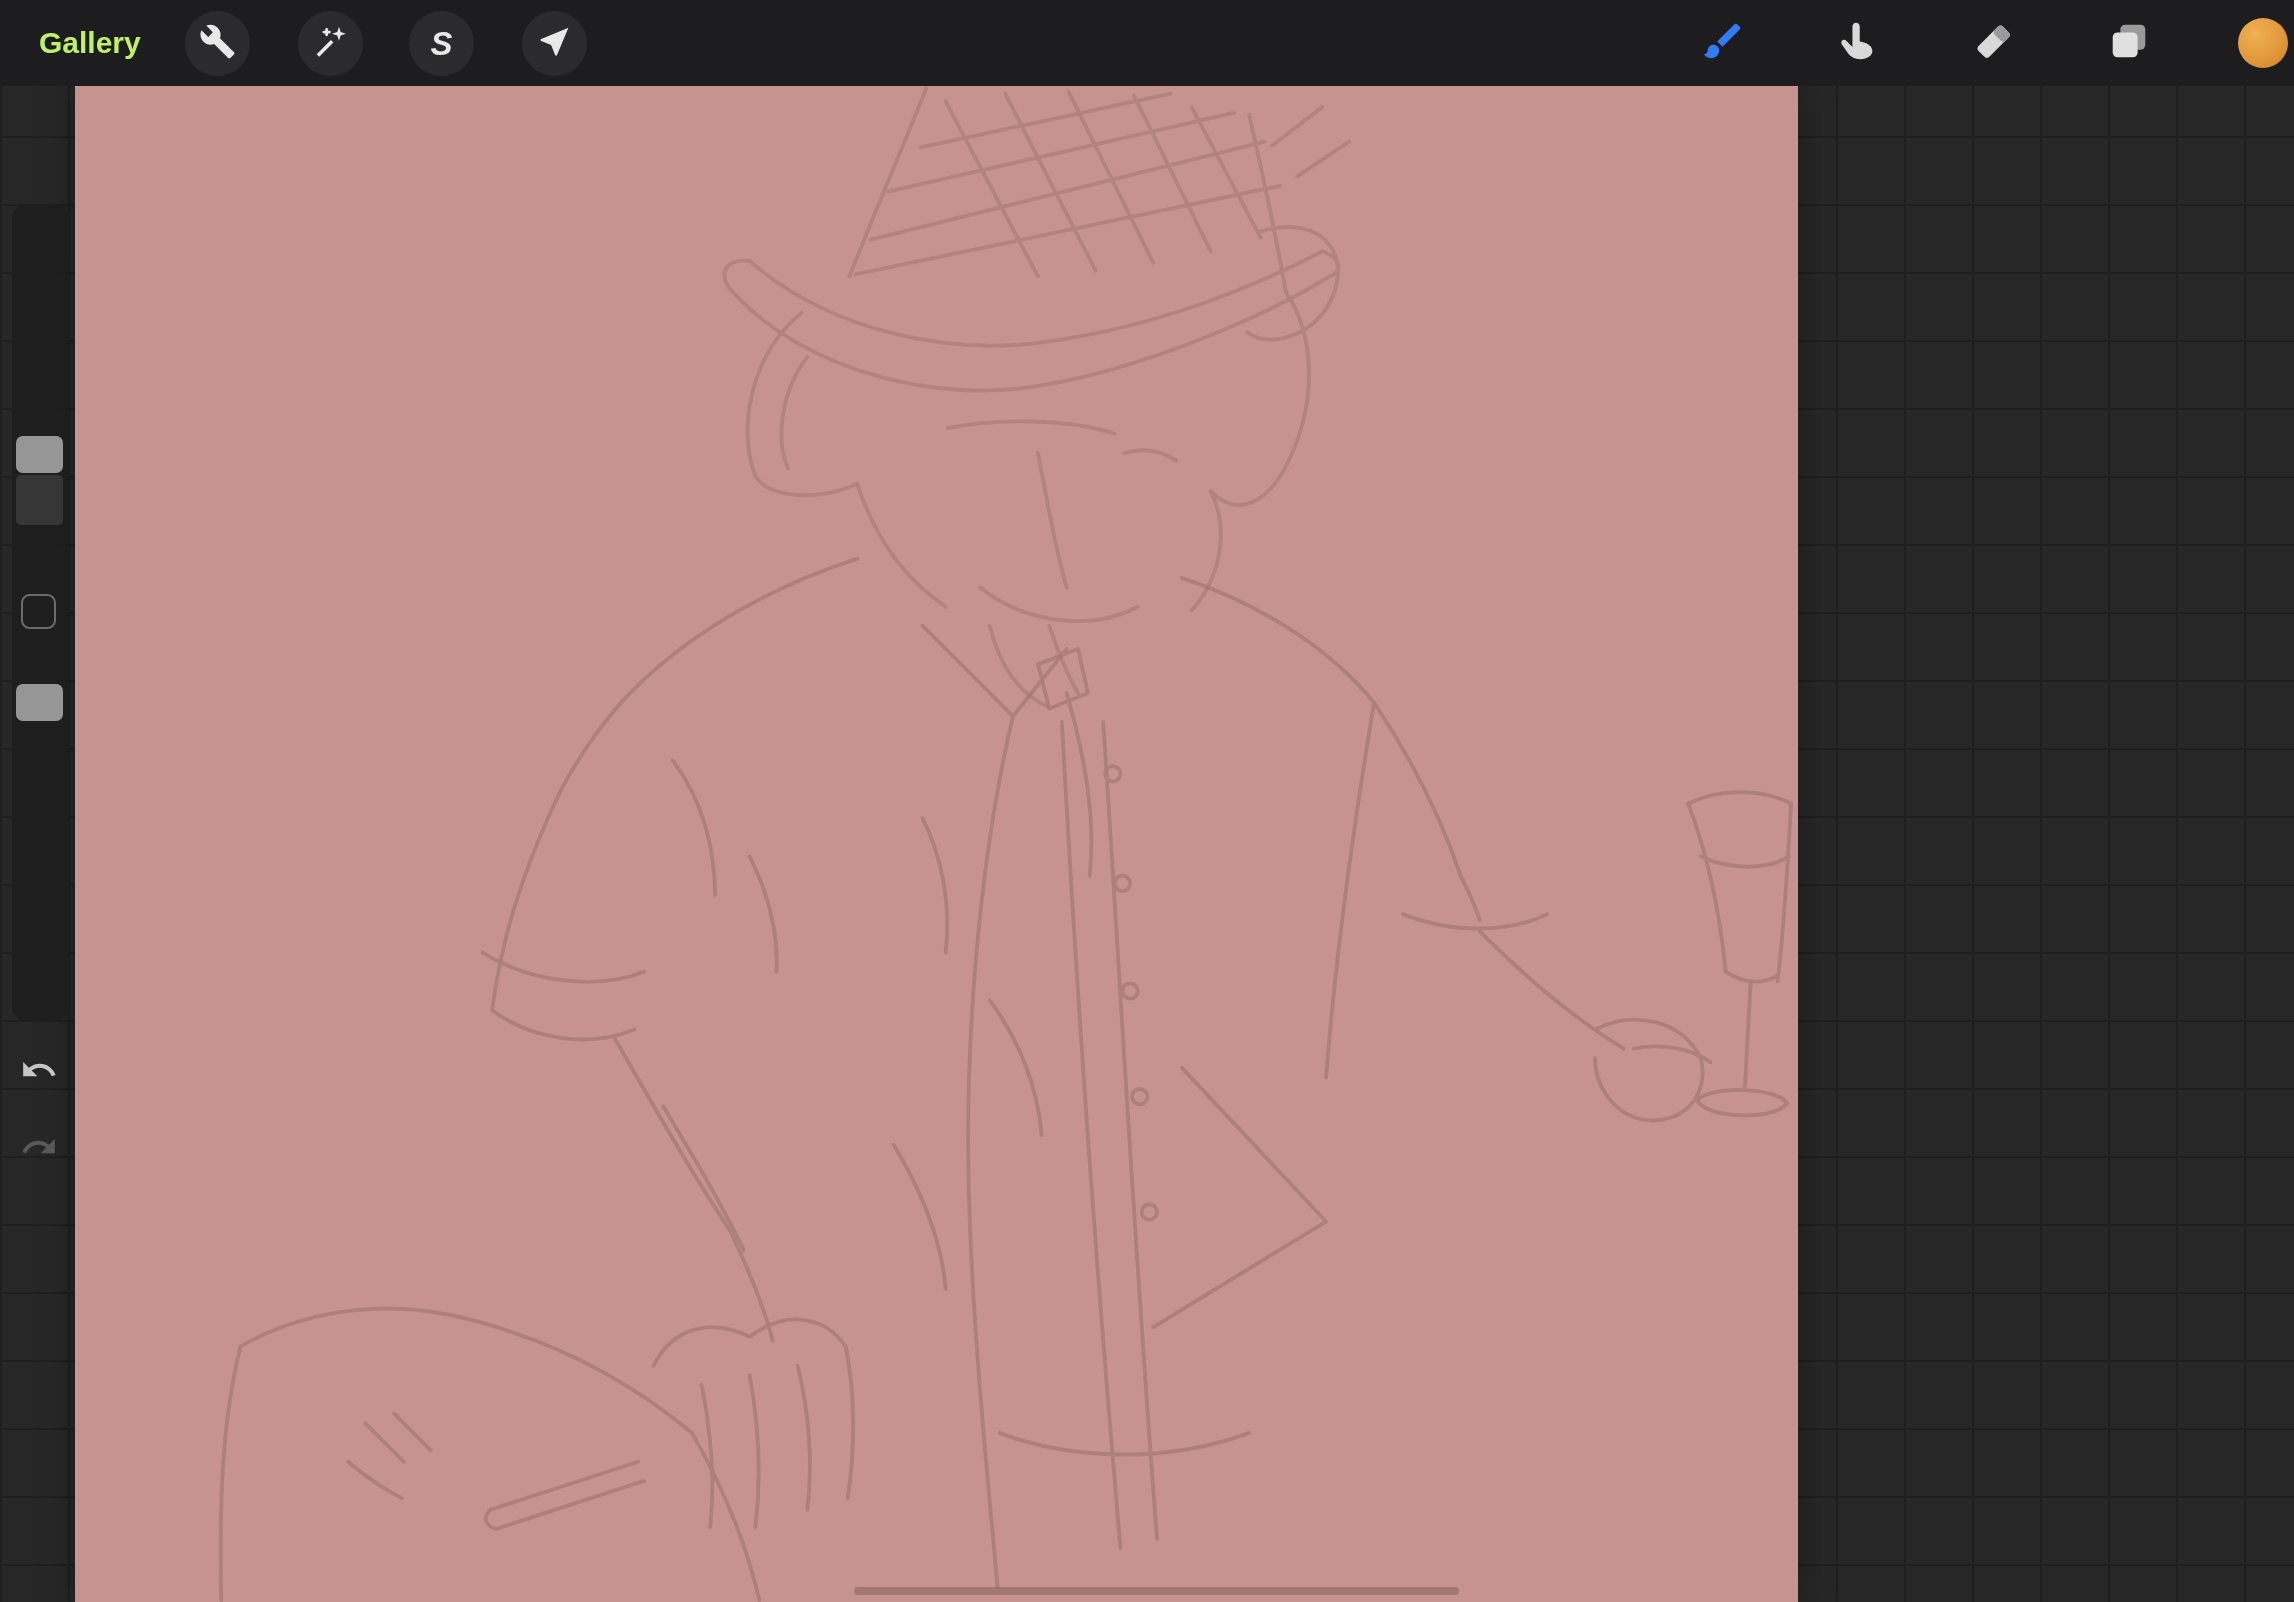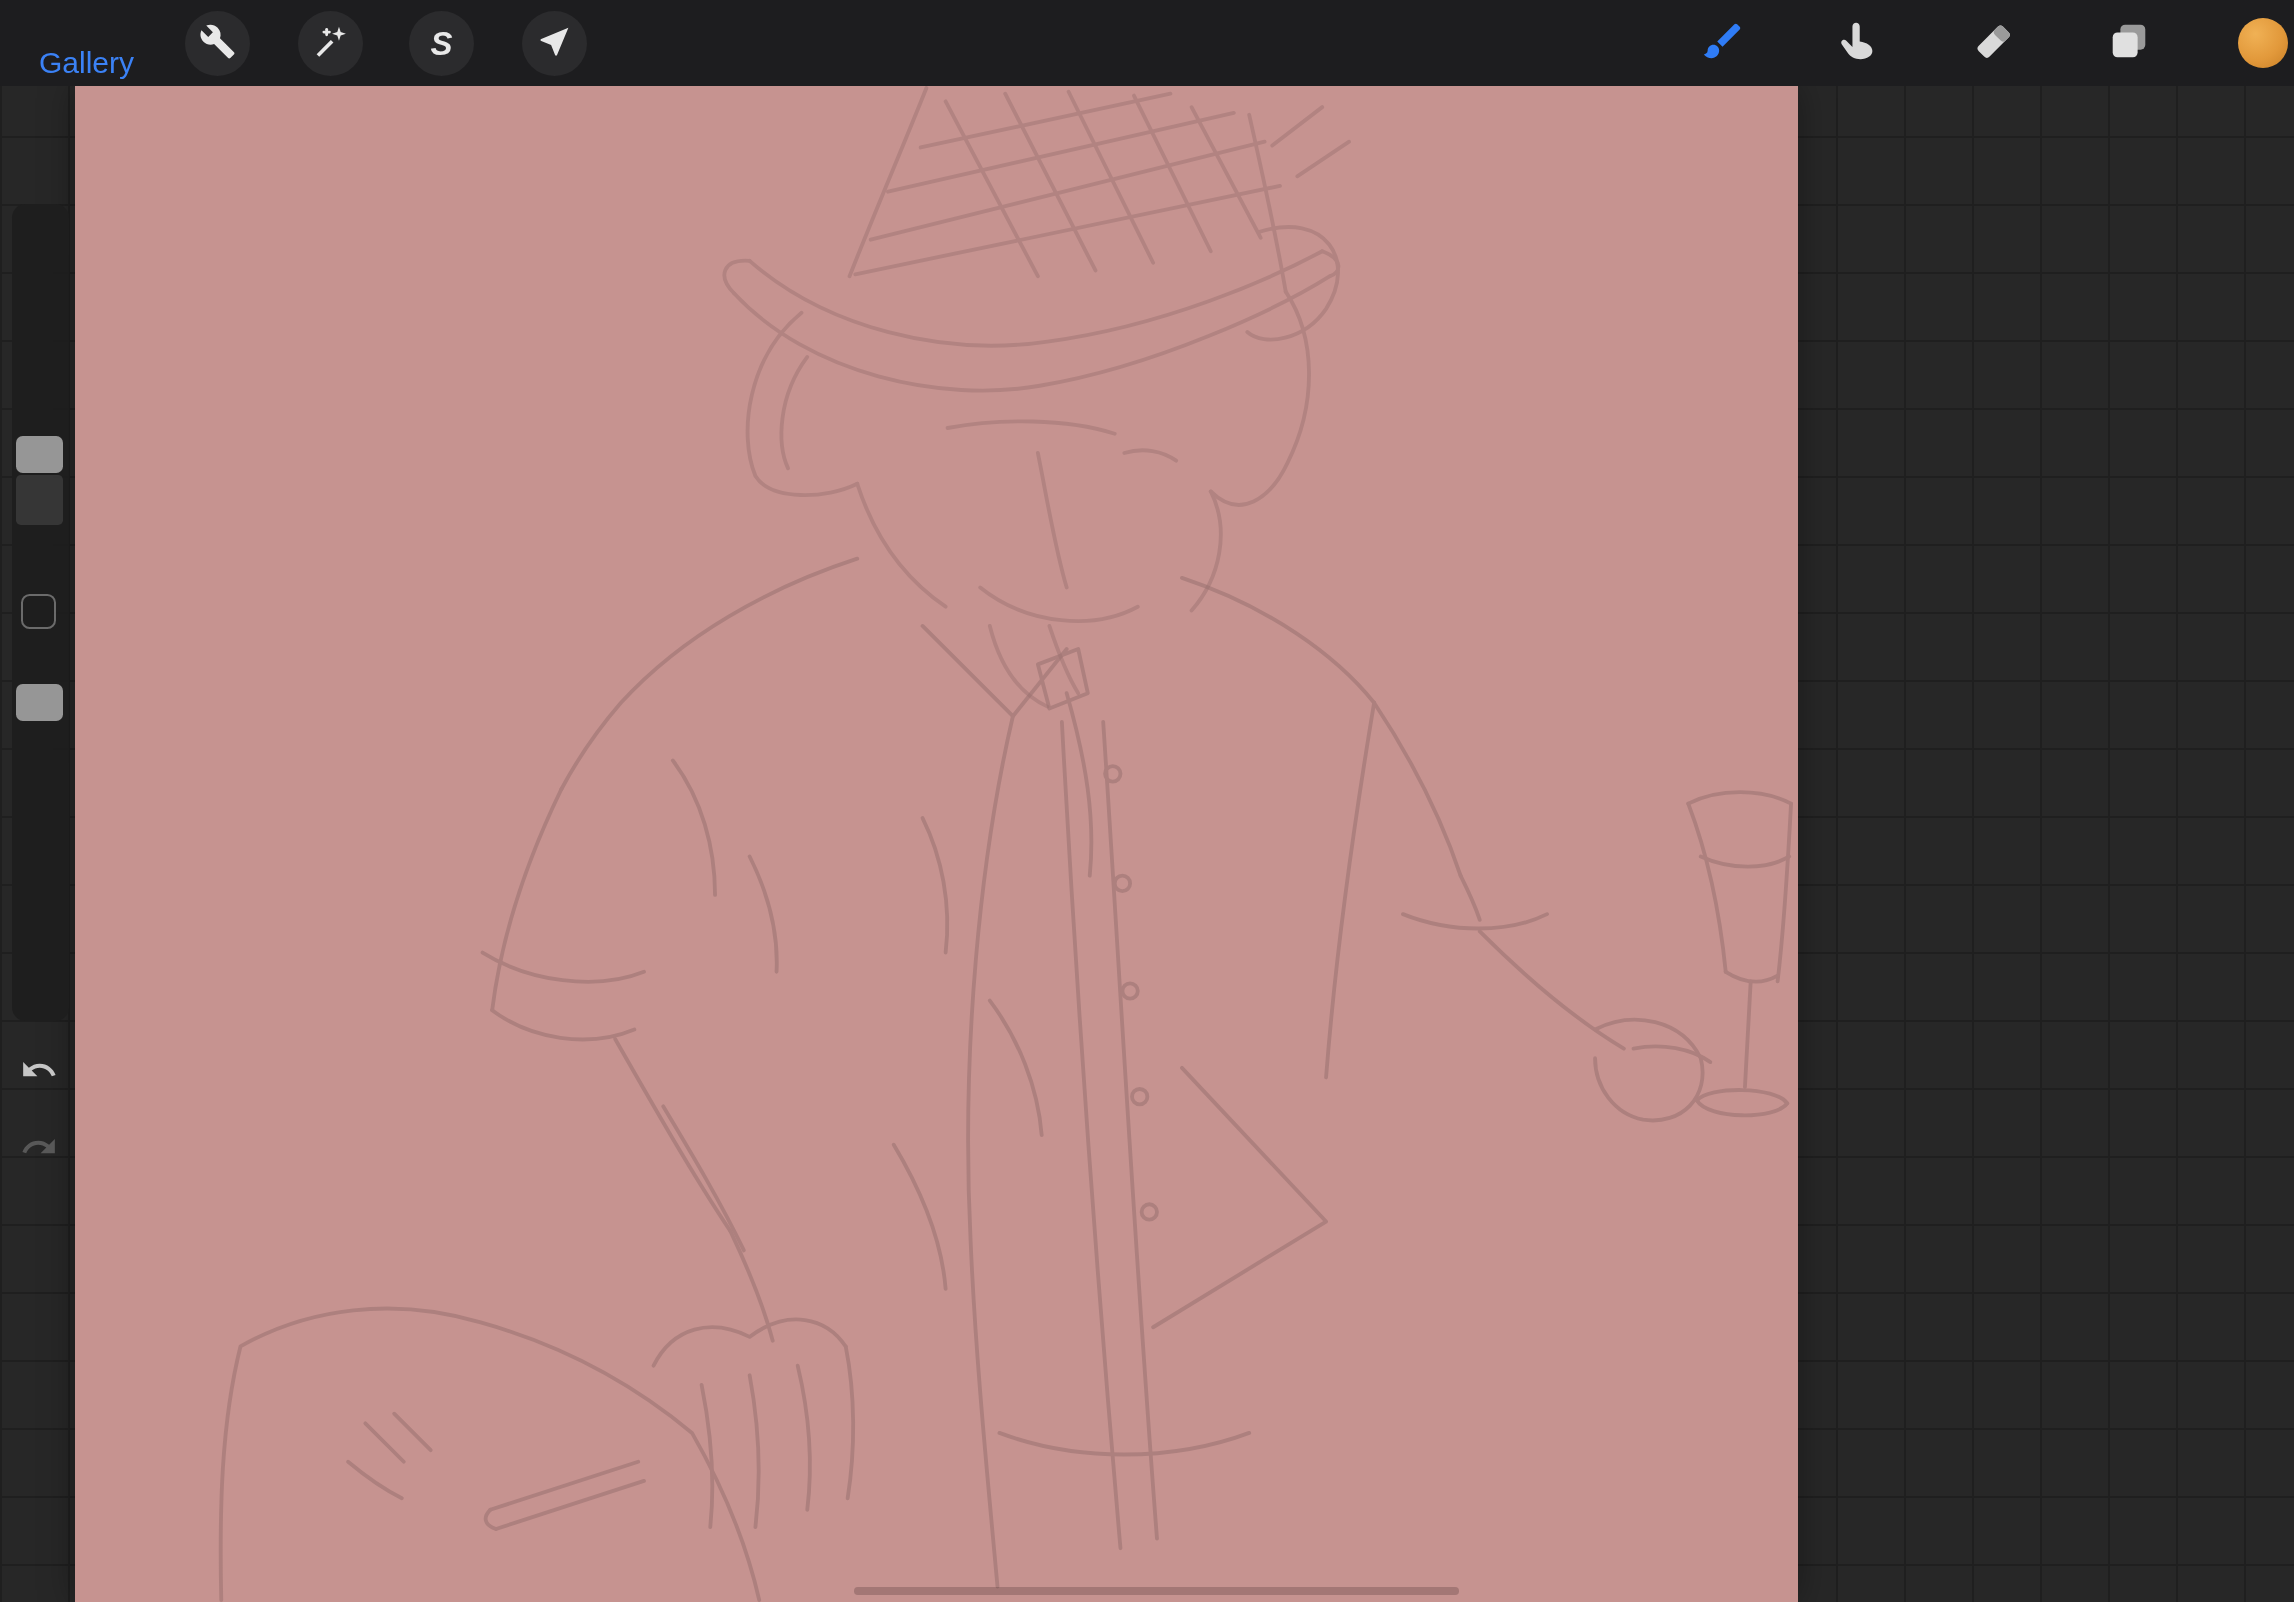--- a/index.html
+++ b/index.html
@@ -7,21 +7,21 @@
     position:relative;width:2294px;height:1602px;overflow:hidden;
     font-family:"Liberation Sans",sans-serif;
     background-color:var(--workspace-bg,#272727);
     background-image:
       linear-gradient(to right, var(--grid-line,#1f1f1f) 1.9px, transparent 1.9px),
       linear-gradient(to bottom, var(--grid-line,#1f1f1f) 1.9px, transparent 1.9px);
     background-size:68px 68px;
   }
   
   .topbar{position:absolute;left:0;top:0;width:100%;height:86px;background:var(--topbar-bg,#1d1d1f);z-index:30;}
-  .gallery-btn{position:absolute;left:39px;top:0;height:86px;line-height:86px;font-size:30px;color:#3b82f6;font-weight:400;cursor:default;margin-top:20px;}
+  .gallery-btn{position:absolute;left:39px;top:0;height:86px;line-height:86px;font-size:30px;color:#bef264;font-weight:700;cursor:default;}
   .circle-btn{position:absolute;top:10.6px;width:65px;height:65px;border-radius:50%;background:#2b2b2d;display:flex;align-items:center;justify-content:center;}
   .circle-btn svg{width:37px;height:37px;}
   .sel-glyph{font-size:33px;font-weight:700;color:#e8e8e8;font-style:italic;line-height:1;}
   .flat-btn{position:absolute;top:18px;width:50px;height:50px;display:flex;align-items:center;justify-content:center;}
   .flat-btn svg{width:46px;height:46px;}
   .color-swatch{position:absolute;top:18px;left:2238px;width:50px;height:50px;border-radius:50%;
     background:radial-gradient(circle at 35% 32%, #f0b155 0%, var(--swatch-orange,#e2993b) 55%, #c97f26 100%);}
   
   .canvas{position:absolute;left:75px;top:86px;width:1723px;height:1516px;background:var(--canvas-bg,#c69390);box-shadow:0 0 33px rgba(0,0,0,.35);z-index:10;}
   .canvas svg{display:block;width:100%;height:100%;}

